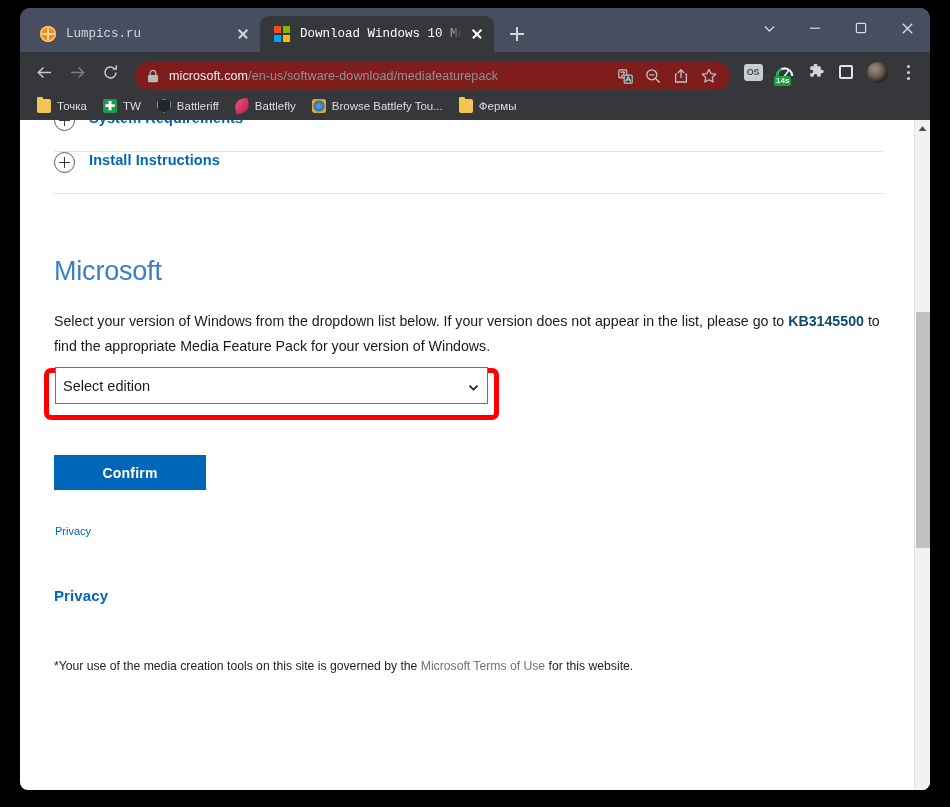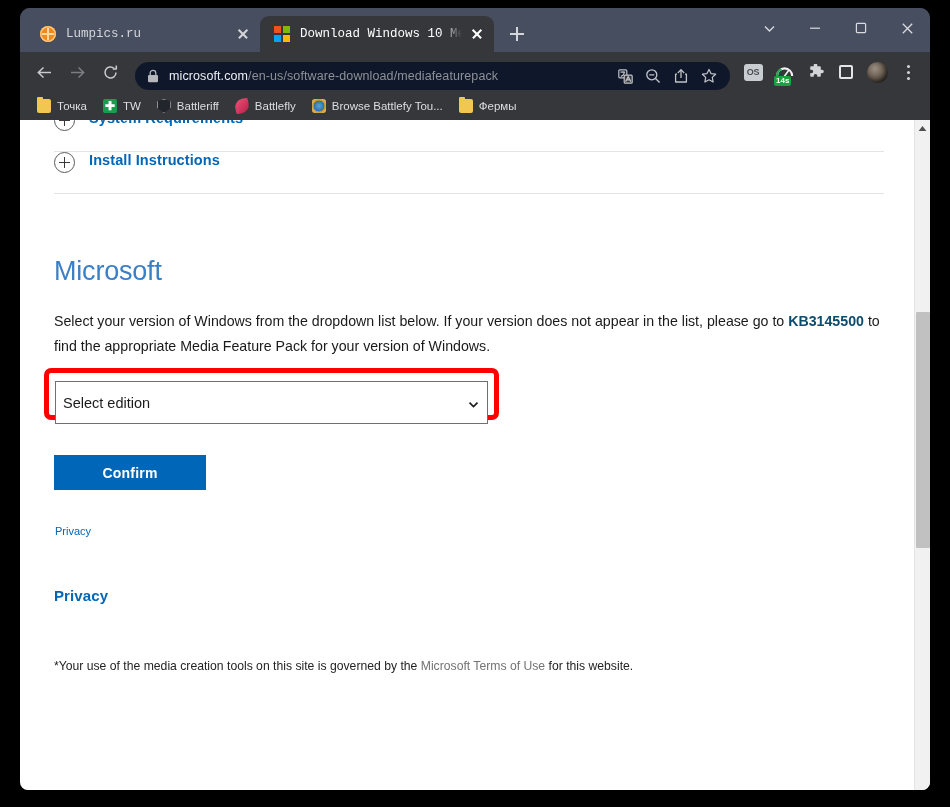--- a/index.html
+++ b/index.html
@@ -160,21 +160,21 @@
     display: flex; align-items: center; justify-content: center;
     color: #c8cacd;
     flex: 0 0 28px;
     margin-right: 5px;
   }
   .nav-btn.disabled { color: #7b7e83; }
 
   .omnibox {
     flex: 1 1 auto;
     height: 28px;
-    background: #0f172a;
+    background: #7f1d1d;
     border-radius: 14px;
     display: flex;
     align-items: center;
     padding: 0 8px 0 12px;
     margin: 8px 6px 0 6px;
     min-width: 0;
   }
   .lock-icon {
     width: 12px; height: 14px;
     flex: 0 0 12px;
@@ -376,23 +376,23 @@
     top: 248px;
     width: 455px;
     height: 52px;
     border: 5px solid #ff0000;
     border-radius: 7px;
   }
 
   .select-wrap {
     position: absolute;
     left: 35px;
-    top: 261px;
+    top: 247px;
     width: 433px;
-    height: 43px;
+    height: 37px;
   }
   .select-box {
     width: 100%;
     height: 100%;
     border: 1px solid #707070;
     background: #ffffff;
     display: flex;
     align-items: center;
     padding: 0 8px 0 7px;
     font-size: 14.5px;

